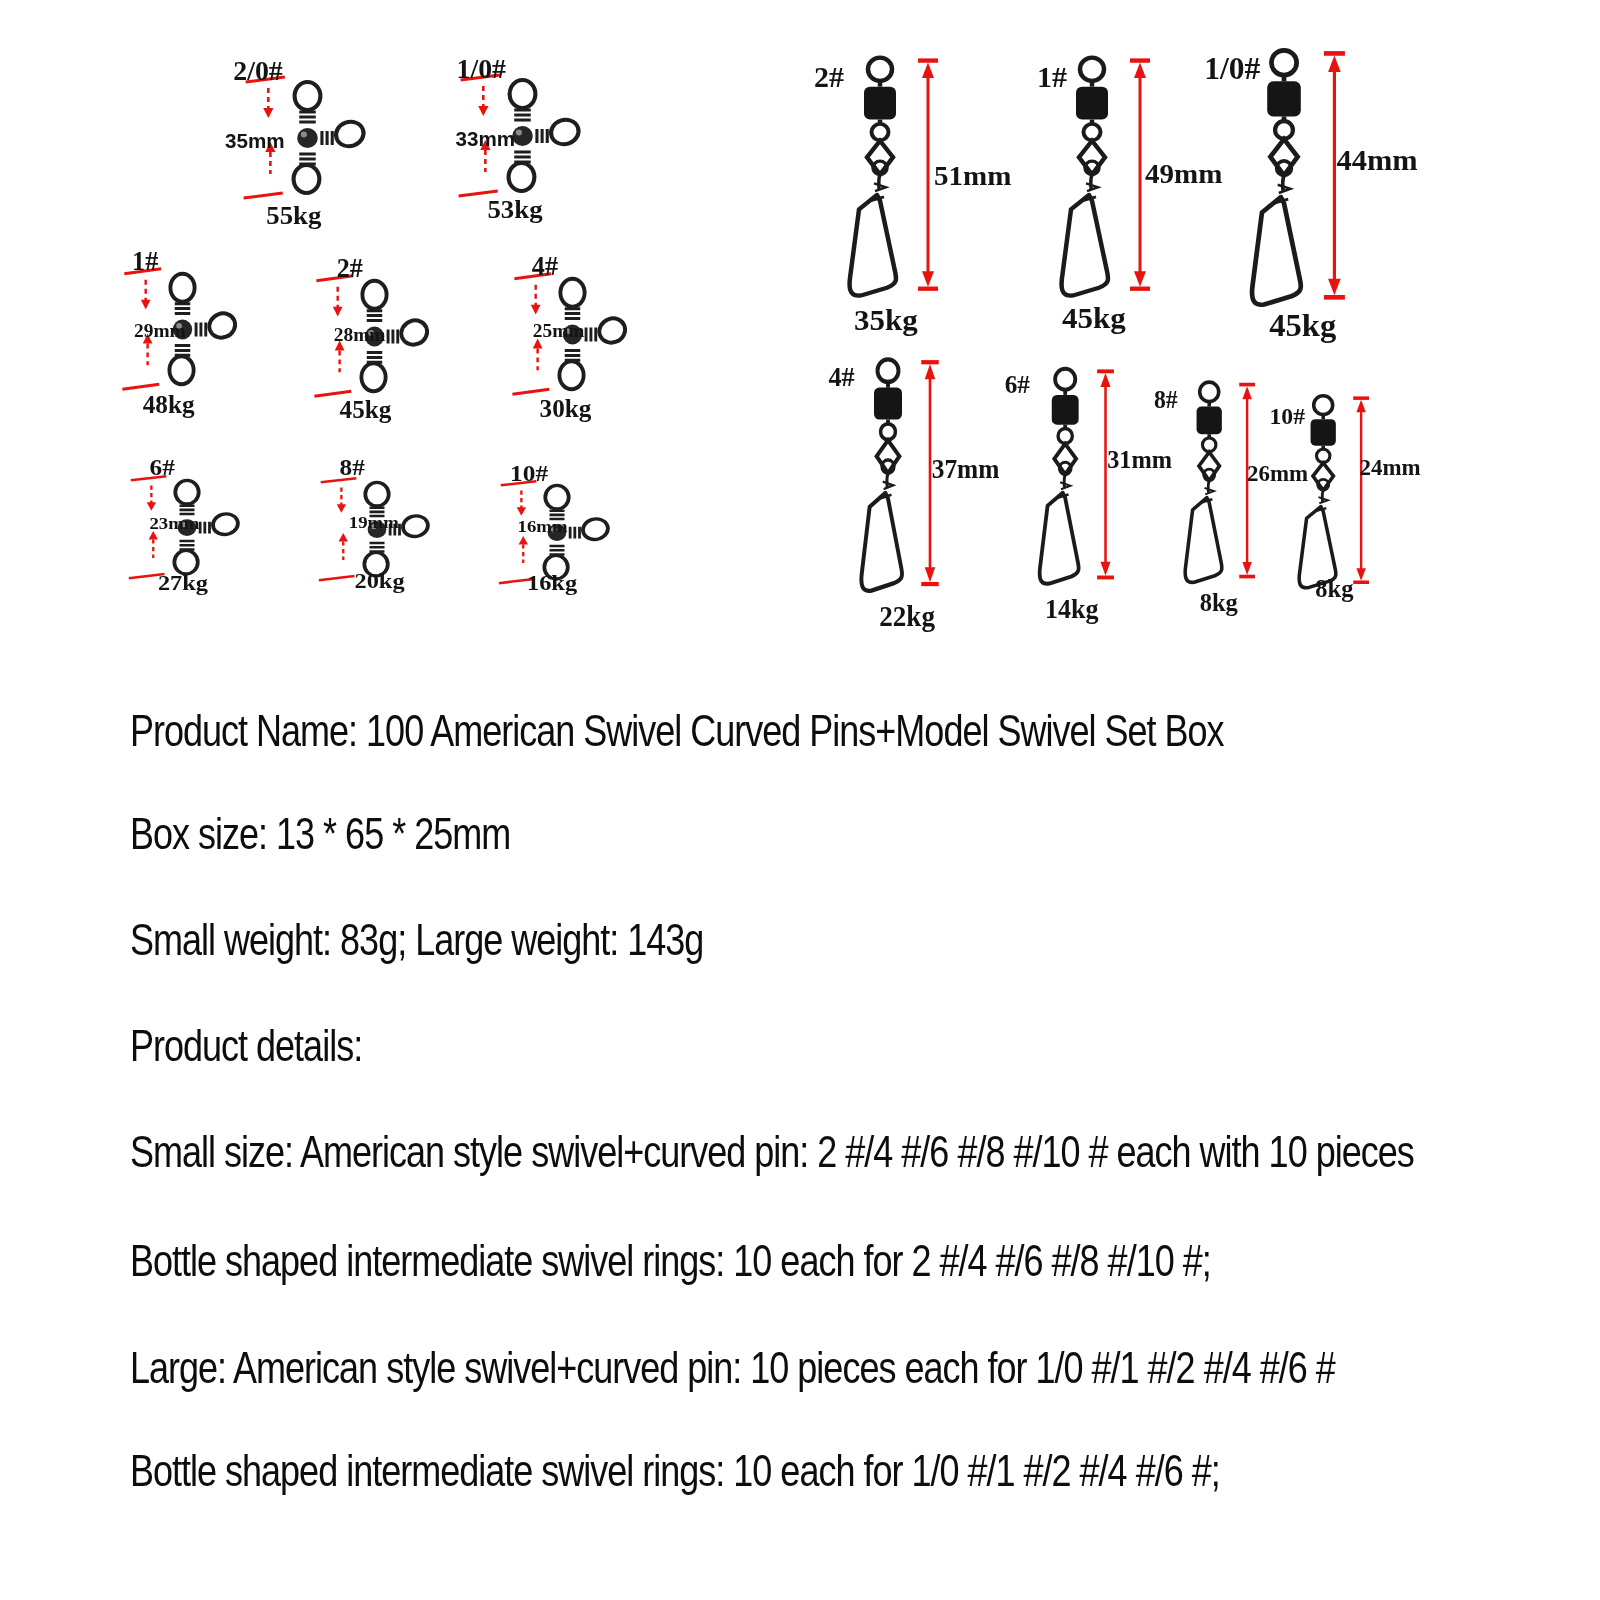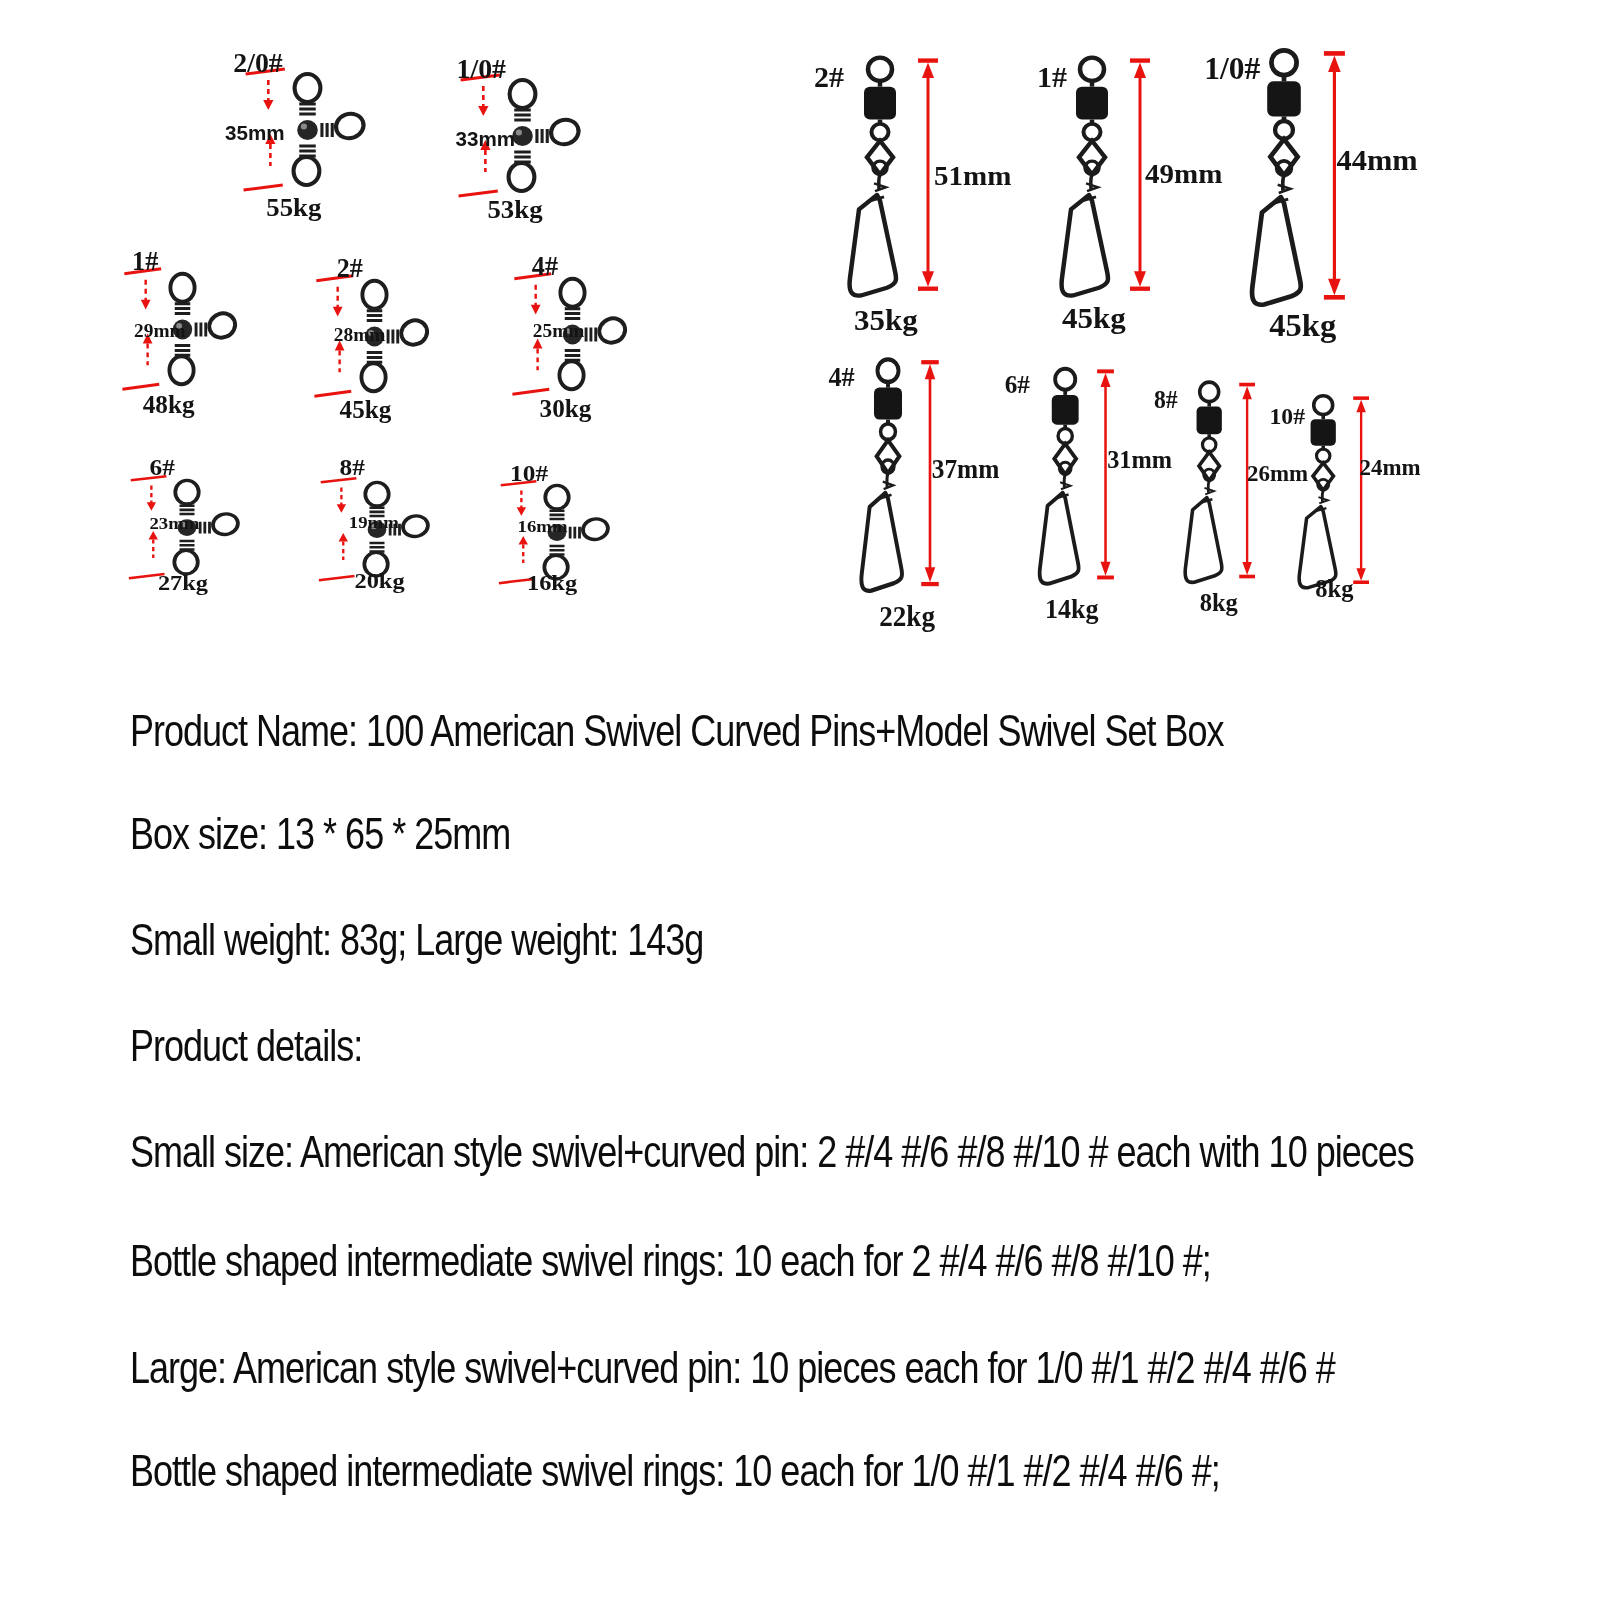--- a/index.html
+++ b/index.html
@@ -70,21 +70,21 @@
           <path d="M128 30v202" stroke-width="3" fill="none"></path>
           <path d="M118 13h20" stroke-width="4.5" fill="none"></path>
           <path d="M122 31h12l-6-16z" stroke="none"></path>
           <path d="M122 231h12l-6 16z" stroke="none"></path>
           <path d="M118 249h20" stroke-width="4.5" fill="none"></path>
         </g>
       </g>
     </defs>
   </svg>
 
-  <div class="item" style="left:225px;top:38px;width:165px;height:185px">
+  <div class="item" style="left:225px;top:46px;width:165px;height:185px">
     <svg viewBox="0 0 160 185" preserveAspectRatio="none">
       <use href="#tw"></use>
       <text class="t lbl" x="8" y="34">2/0#</text>
       <text class="t mm sans" font-size="24" x="0" y="102">35mm</text>
       <text class="t kg" x="40" y="178">55kg</text>
     </svg>
   </div>
   <div class="item" style="left:440px;top:44px;width:165px;height:185px">
     <svg viewBox="0 0 160 185" preserveAspectRatio="none">
       <use href="#tw"></use>

